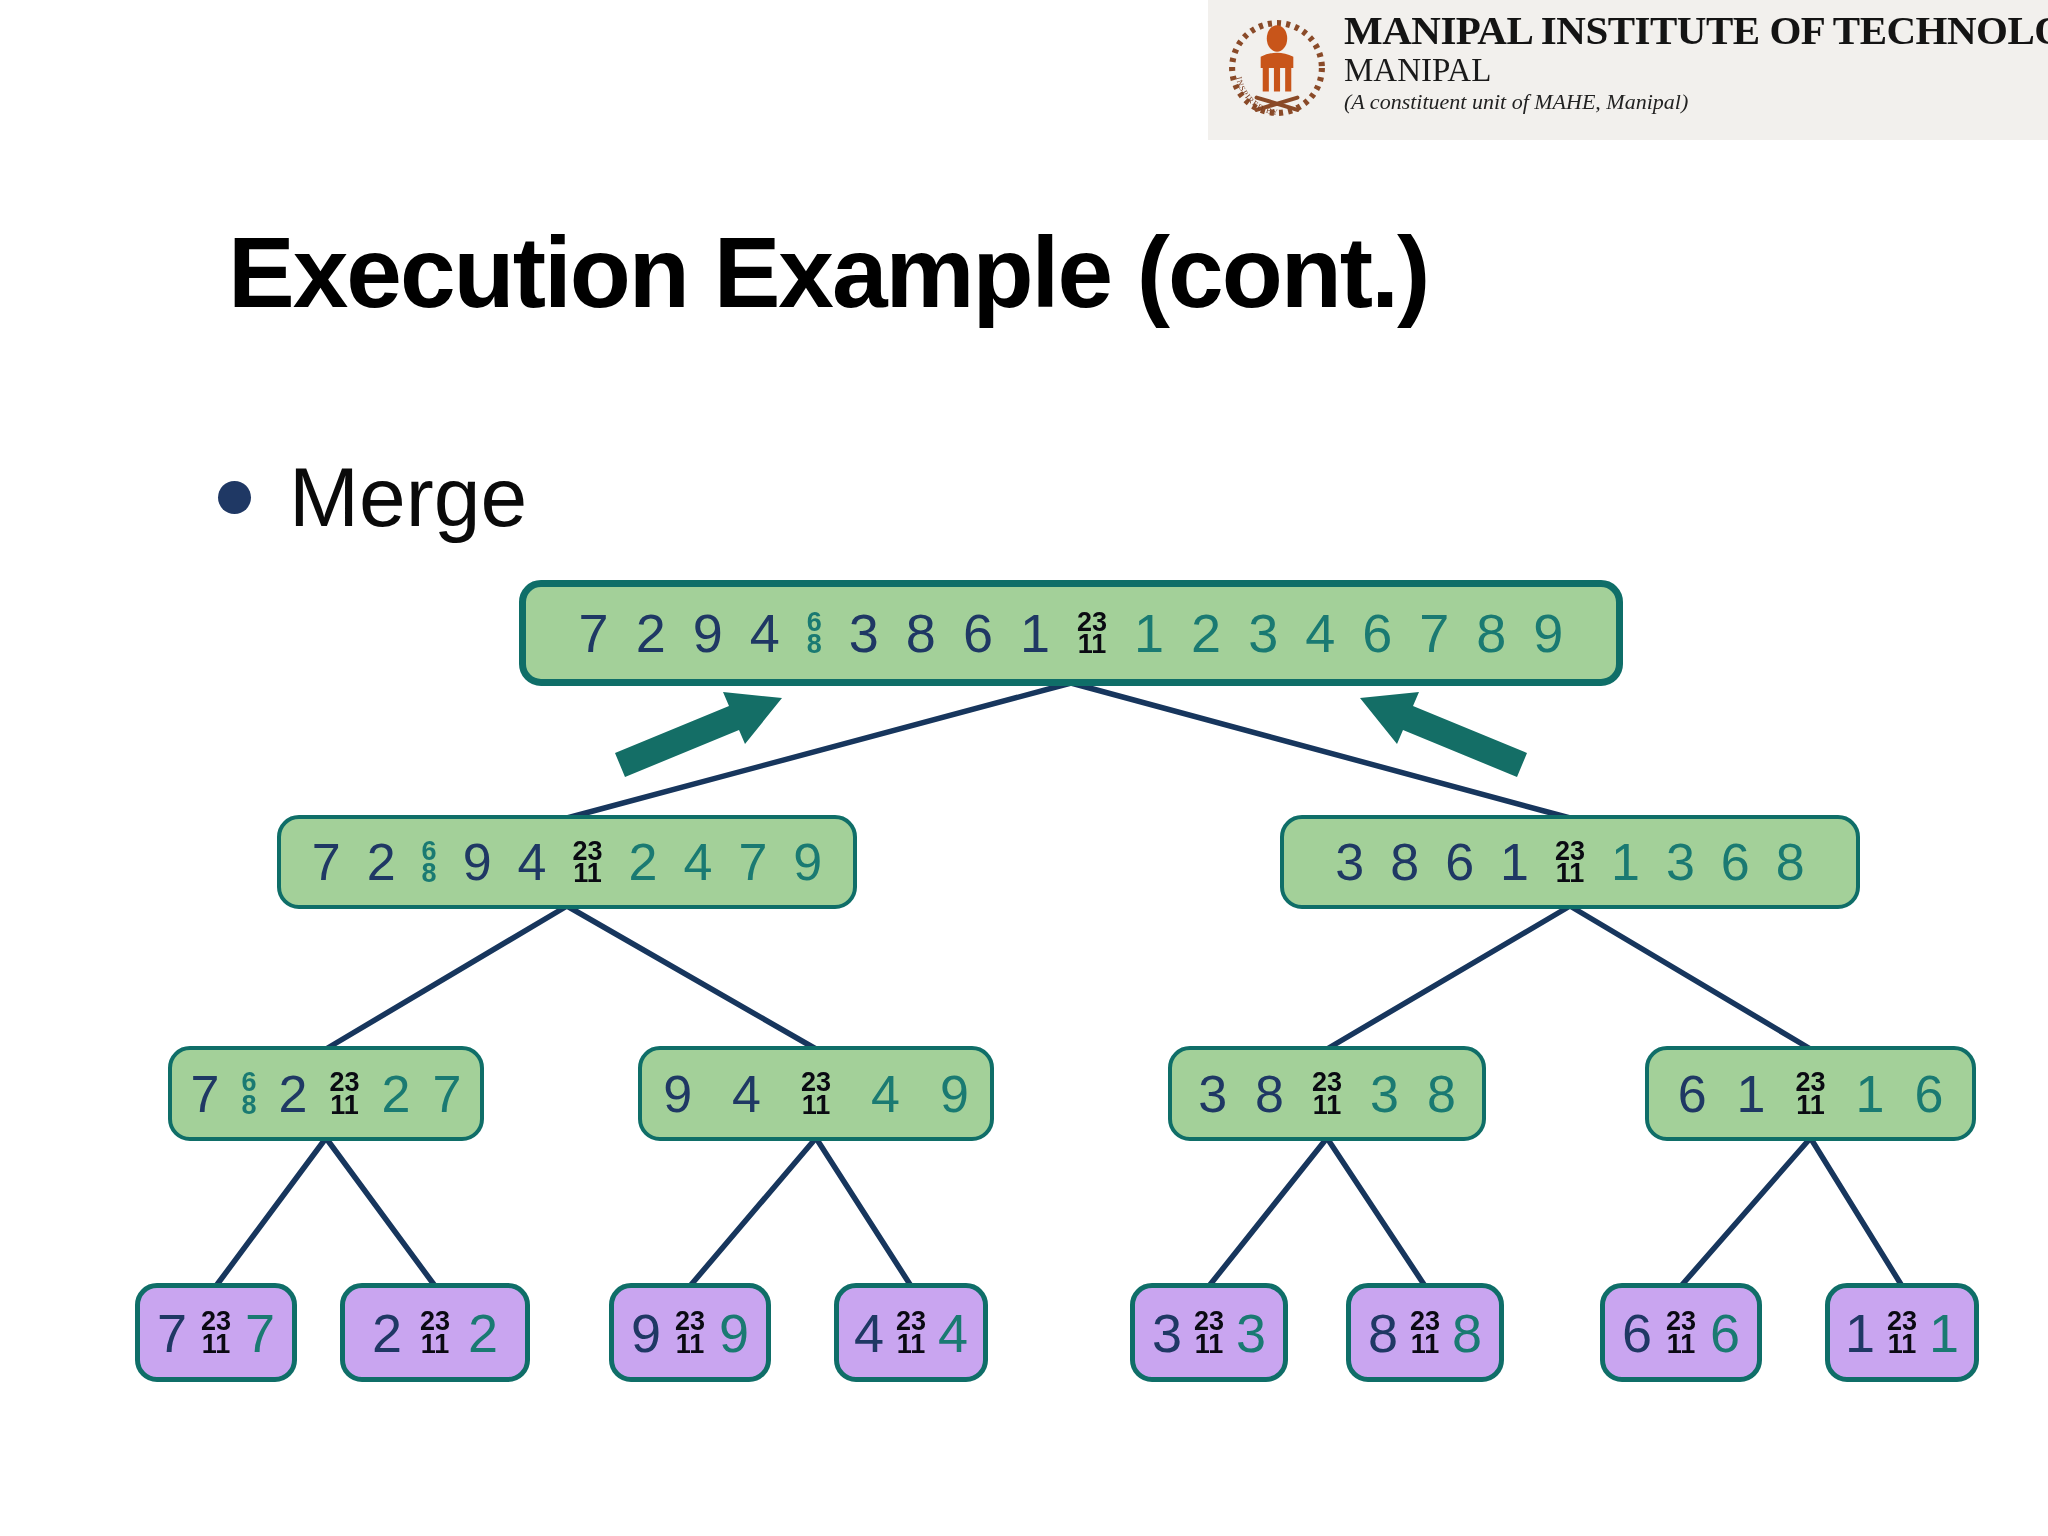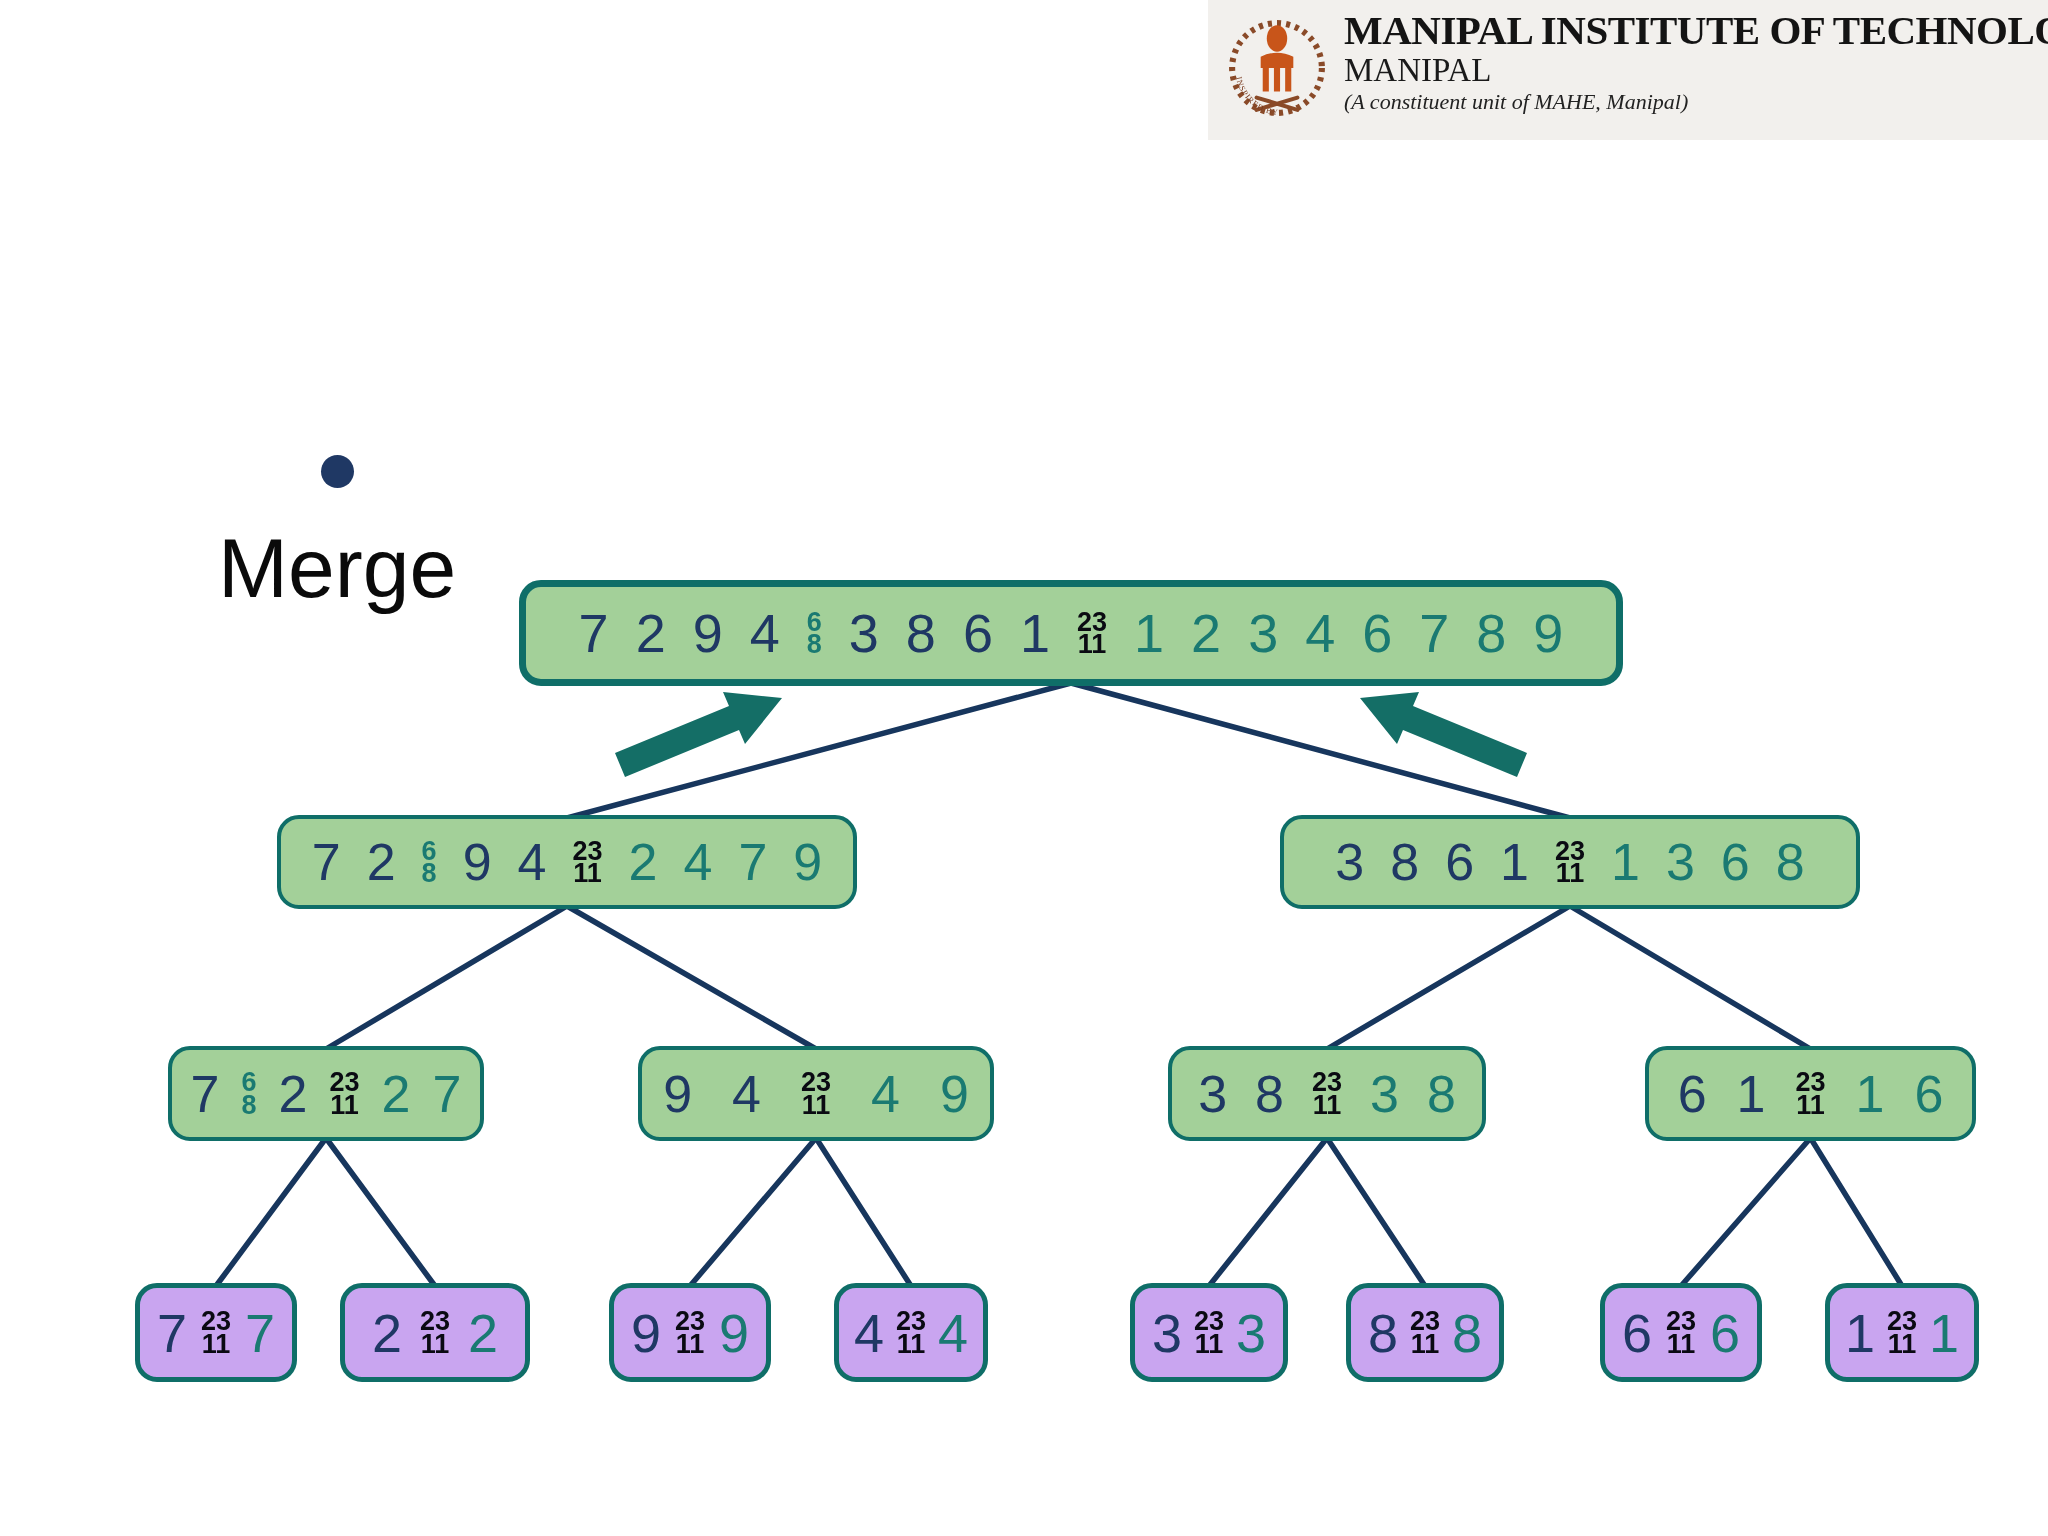--- a/index.html
+++ b/index.html
@@ -10,21 +10,21 @@
   
   .logo-backdrop{position:absolute;left:1208px;top:0;width:840px;height:140px;background:#f2f0ed;}
   .logo{position:absolute;left:1226px;top:8px;display:flex;gap:16px;align-items:flex-start;}
   .logo-icon{width:102px;height:118px;flex:0 0 auto;}
   .logo-text{display:flex;flex-direction:column;}
   .logo-inst{font-family:"Liberation Serif",serif;font-weight:700;font-size:41px;line-height:1.08;color:#141414;letter-spacing:-0.5px;white-space:nowrap;}
   .logo-campus{font-family:"Liberation Serif",serif;font-weight:400;font-size:33px;line-height:1.12;color:#1a1a1a;}
   .logo-tagline{font-family:"Liberation Serif",serif;font-style:italic;font-size:22px;line-height:1.2;color:#222222;}
   
   .title{position:absolute;left:228px;top:215px;font-size:100px;font-weight:700;color:#000;letter-spacing:-2px;white-space:nowrap;}
-  .bullet-row{position:absolute;left:218px;top:455px;display:flex;align-items:center;gap:38px;flex-direction:column;}
+  .bullet-row{position:absolute;left:218px;top:455px;display:flex;align-items:center;gap:38px;}
   .bullet-dot{width:33px;height:33px;border-radius:50%;background:var(--c-bullet,#1f3864);}
   .bullet-label{font-size:84px;color:#0a0a0a;line-height:1;}
   
   #edges{position:absolute;left:0;top:0;width:2048px;height:1536px;z-index:1;}
   .tree-canvas{position:absolute;left:0;top:0;width:2048px;height:1536px;z-index:2;}
   .node{
     position:absolute;box-sizing:border-box;
     display:flex;align-items:center;justify-content:center;
     background:var(--c-green_fill,#a3d099);
     border:4px solid var(--c-border,#0f6e68);
@@ -55,20 +55,21 @@
         <textPath href="#ribArc">INSPIRED BY LIFE</textPath>
       </text>
     </svg>
     <div class="logo-text">
       <div class="logo-inst">MANIPAL INSTITUTE OF TECHNOLOGY</div>
       <div class="logo-campus">MANIPAL</div>
       <div class="logo-tagline">(A constituent unit of MAHE, Manipal)</div>
     </div>
   </div>
 
+  <div class="title">Execution Example (cont.)</div>
 
   <div class="bullet-row">
     <div class="bullet-dot"></div>
     <div class="bullet-label">Merge</div>
   </div>
 
   <svg id="edges" viewBox="0 0 2048 1536">
     <polygon class="arrow" points="625,777 739,730 745,744 782,698 723,692 729,706 615,753" fill="#146e66"></polygon>
     <polygon class="arrow" points="1527,753 1413,706 1419,692 1360,698 1397,744 1403,730 1517,777" fill="#146e66"></polygon>
   <line x1="1071" y1="683" x2="567" y2="818" stroke="#17365d" stroke-width="5.5" stroke-linecap="round"></line>

